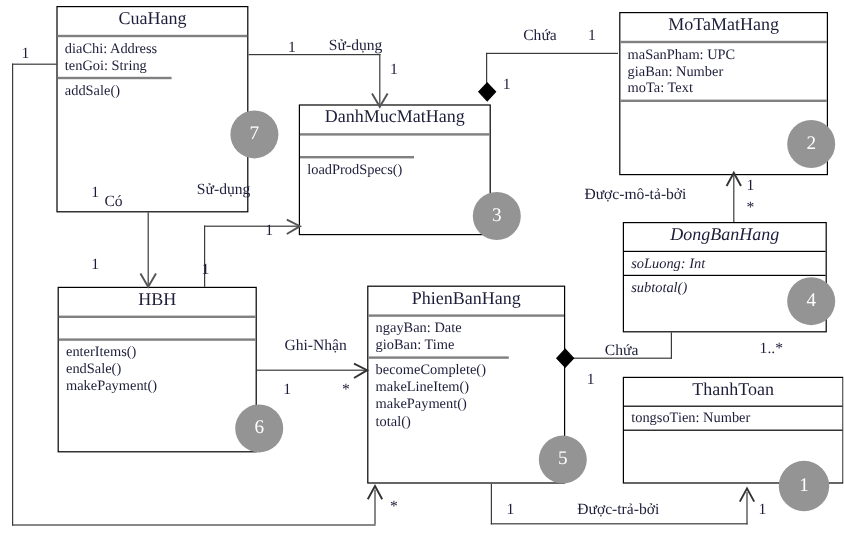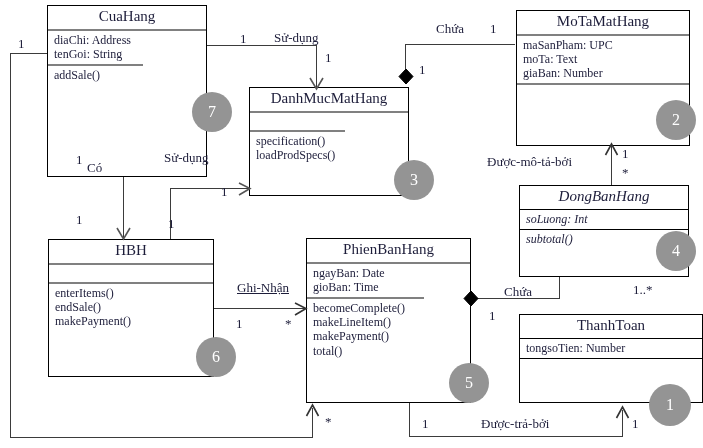--- a/index.html
+++ b/index.html
@@ -171,33 +171,32 @@
     </div>
   </div>
   <div class="badge" style="left:192px; top:92px; width:40px; height:40px; line-height:40px;">7</div>
 
   <div class="umlbox" style="left:249px; top:87px; width:160px; height:109px;">
     <div class="uml-name">DanhMucMatHang</div>
     <div class="sep"></div>
     <div class="uml-sec empty" style="height:17px;"></div>
     <div class="sep partial"></div>
     <div class="uml-sec">
-      <div>specification()</div>
       <div>loadProdSpecs()</div>
     </div>
   </div>
   <div class="badge" style="left:394px; top:160px; width:40px; height:40px; line-height:40px;">3</div>
 
   <div class="umlbox" style="left:516px; top:10px; width:174px; height:136px;font-family:Liberation Serif, serif;">
     <div class="uml-name">MoTaMatHang</div>
     <div class="sep"></div>
     <div class="uml-sec">
       <div>maSanPham: UPC</div>
+      <div>giaBan: Number</div>
       <div>moTa: Text</div>
-      <div>giaBan: Number</div>
     </div>
     <div class="sep"></div>
     <div class="uml-sec empty" style="height:18px;"></div>
   </div>
   <div class="badge" style="left:656px; top:100px; width:40px; height:40px; line-height:40px;">2</div>
 
   <div class="umlbox" style="left:519px; top:185px; width:170px; height:92px;font-style:italic;">
     <div class="uml-name">DongBanHang</div>
     <div class="sep" style="background:#000000; height:1px;"></div>
     <div class="uml-sec">
@@ -249,21 +248,21 @@
     <div class="sep" style="background:#000000; height:1px;"></div>
     <div class="uml-sec empty" style="height:20px;"></div>
   </div>
   <div class="badge" style="left:649px; top:384px; width:42px; height:42px; line-height:42px;">1</div>
 
   <div class="lbl" style="left:274px; top:30px;">Sử-dụng</div>
   <div class="lbl" style="left:436px; top:21px;">Chứa</div>
   <div class="lbl" style="left:87px; top:160px;">Có</div>
   <div class="lbl" style="left:164px; top:150px;">Sử-dụng</div>
   <div class="lbl" style="left:487px; top:154px;">Được-mô-tả-bởi</div>
-  <div class="lbl" style="left:237px; top:280px;text-decoration:underline;">Ghi-Nhận</div>
+  <div class="lbl" style="left:237px; top:280px;">Ghi-Nhận</div>
   <div class="lbl" style="left:504px; top:284px;">Chứa</div>
   <div class="lbl" style="left:481px; top:416px;">Được-trả-bởi</div>
 
   <div class="mult" style="left:18px; top:36px;">1</div>
   <div class="mult" style="left:240px; top:31px;">1</div>
   <div class="mult" style="left:325px; top:50px;">1</div>
   <div class="mult" style="left:419px; top:62px;">1</div>
   <div class="mult" style="left:490px; top:21px;">1</div>
   <div class="mult" style="left:76px; top:152px;">1</div>
   <div class="mult" style="left:76px; top:212px;">1</div>

